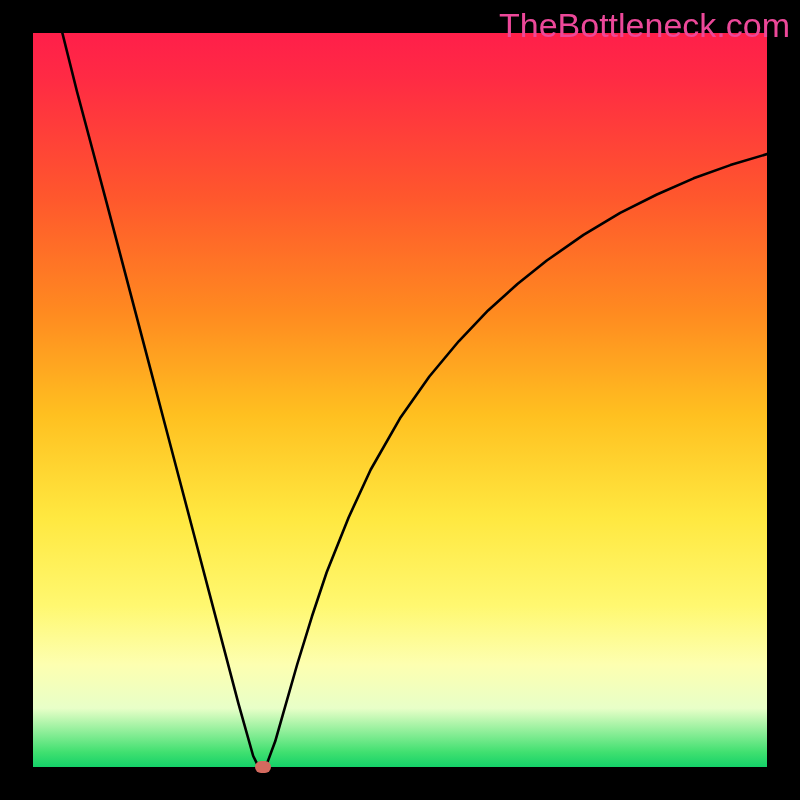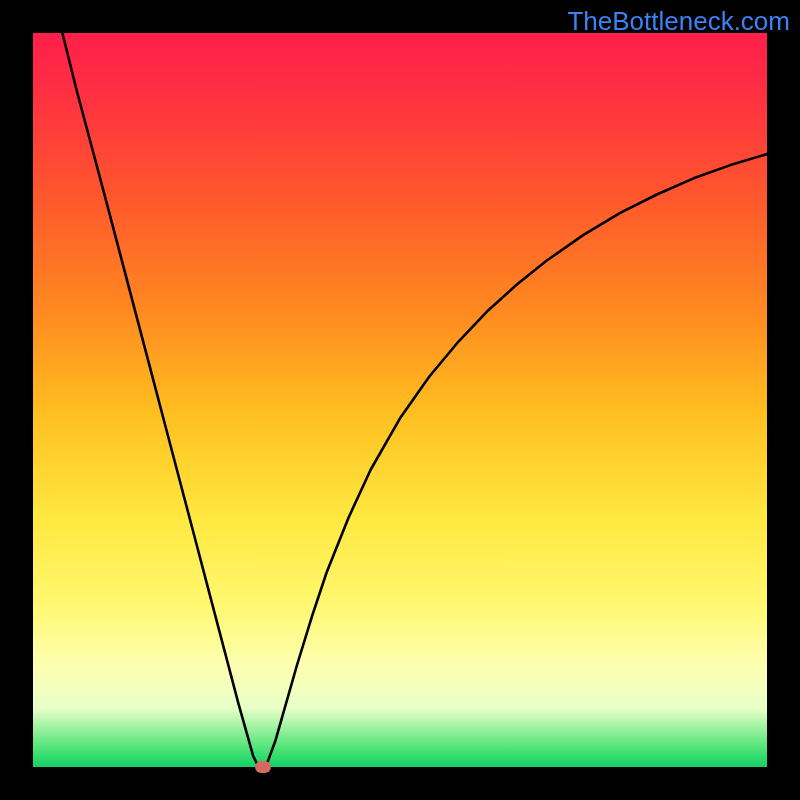--- a/index.html
+++ b/index.html
@@ -27,22 +27,22 @@
       #fff870 78%,
       #fdffb0 86%,
       #e8ffc8 92%,
       #40e070 98%,
       #14d168 100%);
   }
   .watermark {
     position: absolute;
     top: 6px;
     right: 10px;
-    color: #3b82f6;
-    font-size: 26px;
+    color: #ec4899;
+    font-size: 34px;
     font-weight: 500;
     font-family: Arial, sans-serif;
     z-index: 5;
   }
   .curve-layer {
     position: absolute;
     left: 33px;
     top: 33px;
     width: 734px;
     height: 734px;

